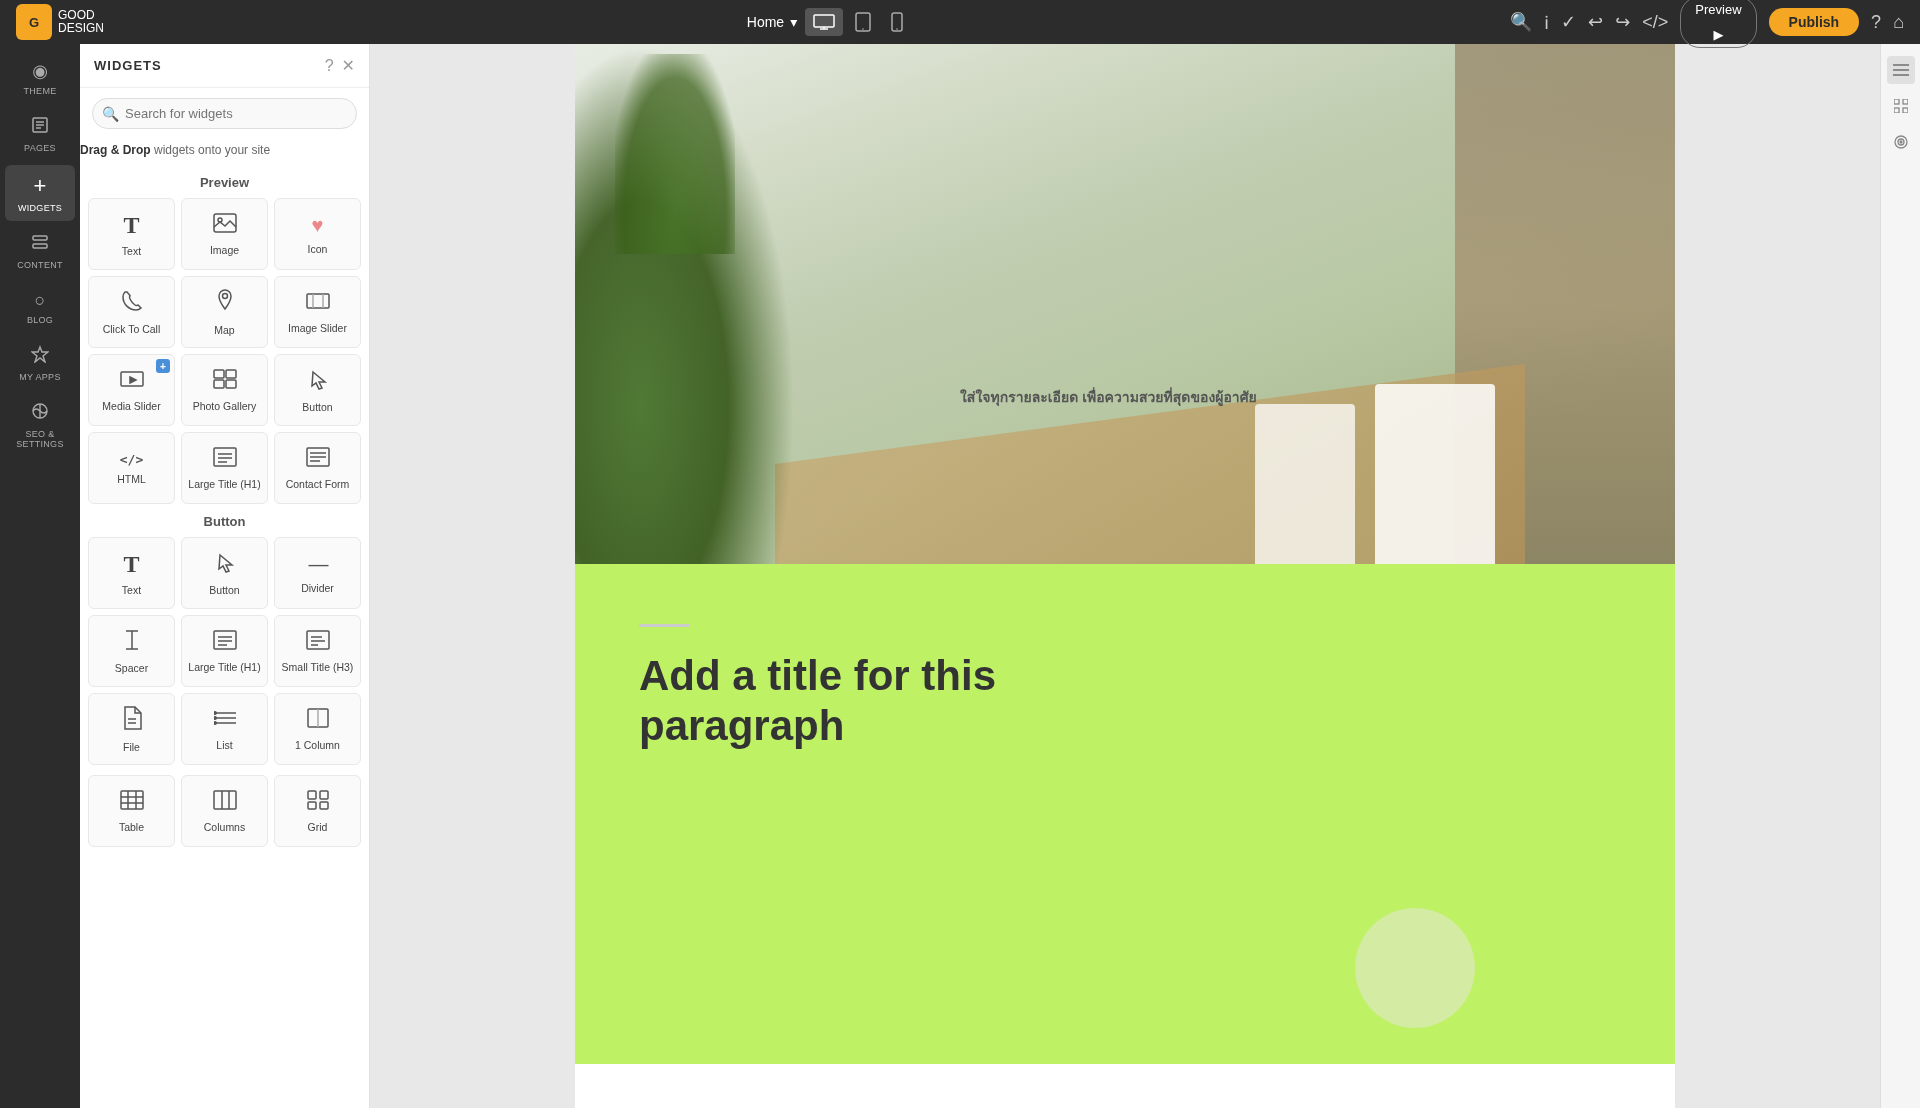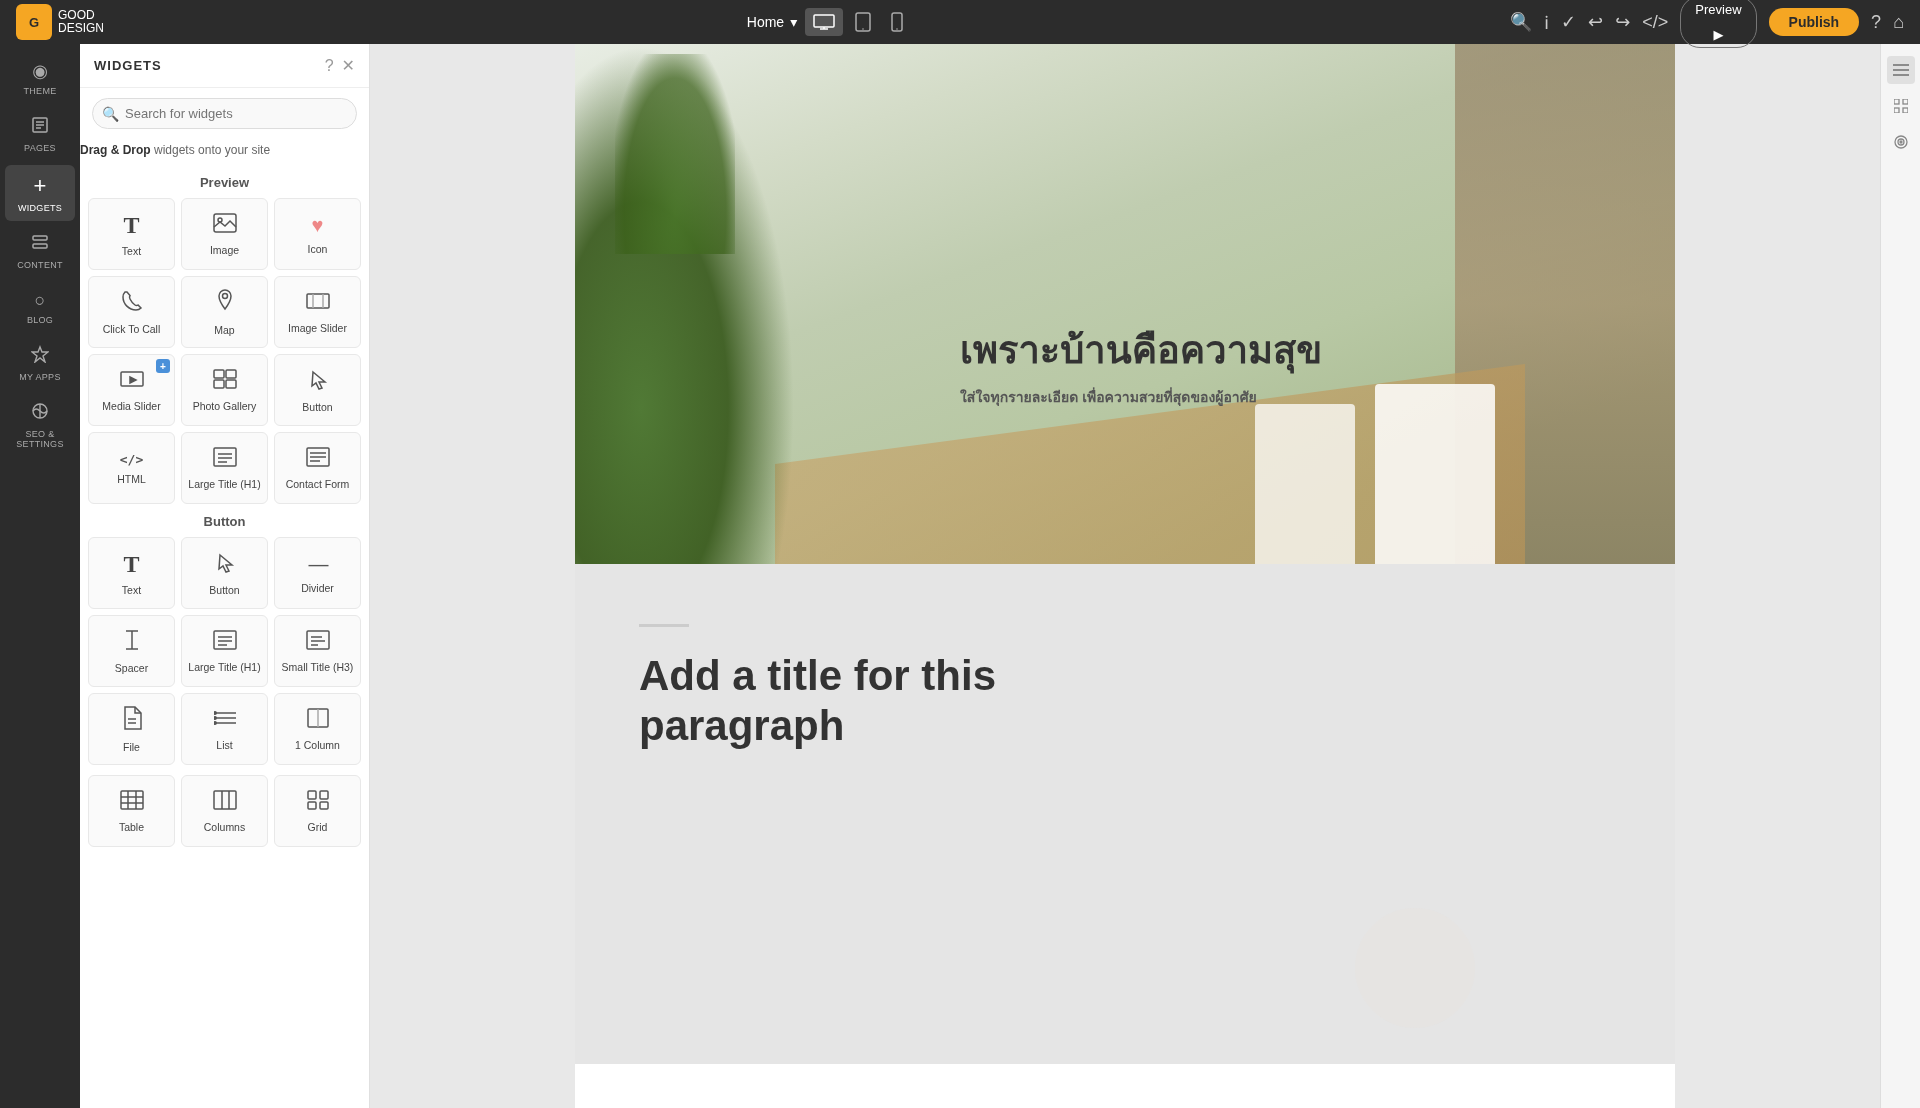--- a/index.html
+++ b/index.html
@@ -166,21 +166,21 @@
       line-height: 1.2; margin-bottom: 12px;
       font-family: 'Segoe UI', sans-serif;
     }
     .hero-subtitle {
       font-size: 14px; color: #555; line-height: 1.6; font-weight: bold;
     }
 
     
     .content-section {
       padding: 60px 64px;
-      background: #e5e5e5;
+      background: #bef264;
       min-height: 500px;
     }
     .section-divider {
       width: 50px; height: 3px; background: #ccc; margin-bottom: 24px;
     }
     .content-title {
       font-size: 42px; font-weight: 700; color: #333; line-height: 1.2;
     }
 
     
@@ -596,21 +596,20 @@
           <div style="position:absolute;bottom:0;left:200px;right:150px;height:200px;background:linear-gradient(135deg, #c8a870 0%, #b89458 100%);opacity:0.7;clip-path:polygon(0 50%, 100% 0, 100% 100%, 0 100%);"></div>
 
           <div style="position:absolute;bottom:0;right:180px;width:120px;height:180px;background:white;opacity:0.85;border-radius:4px 4px 0 0;"></div>
           <div style="position:absolute;bottom:0;right:320px;width:100px;height:160px;background:white;opacity:0.75;border-radius:4px 4px 0 0;"></div>
 
           <div style="position:absolute;left:0;bottom:0;width:220px;height:100%;background:radial-gradient(ellipse at 30% 70%, #3d6b20 0%, #2d5010 40%, transparent 70%);opacity:0.85;"></div>
 
           <div style="position:absolute;left:40px;top:10px;width:120px;height:200px;background:radial-gradient(ellipse at 50% 80%, #4a7a28 0%, #3a6018 60%, transparent 80%);opacity:0.7;"></div>
 
           <div class="hero-text-overlay">
-            <div class="hero-title">เพราะบ้านคือความสุข</div>
             <div class="hero-subtitle">ใส่ใจทุกรายละเอียด เพื่อความสวยที่สุดของผู้อาศัย</div>
           </div>
         </div>
 
         <div class="content-section">
           <div class="section-divider"></div>
           <div class="content-title">
             <span>Add a title for this</span><br>
             <span>paragraph</span>
           </div>

